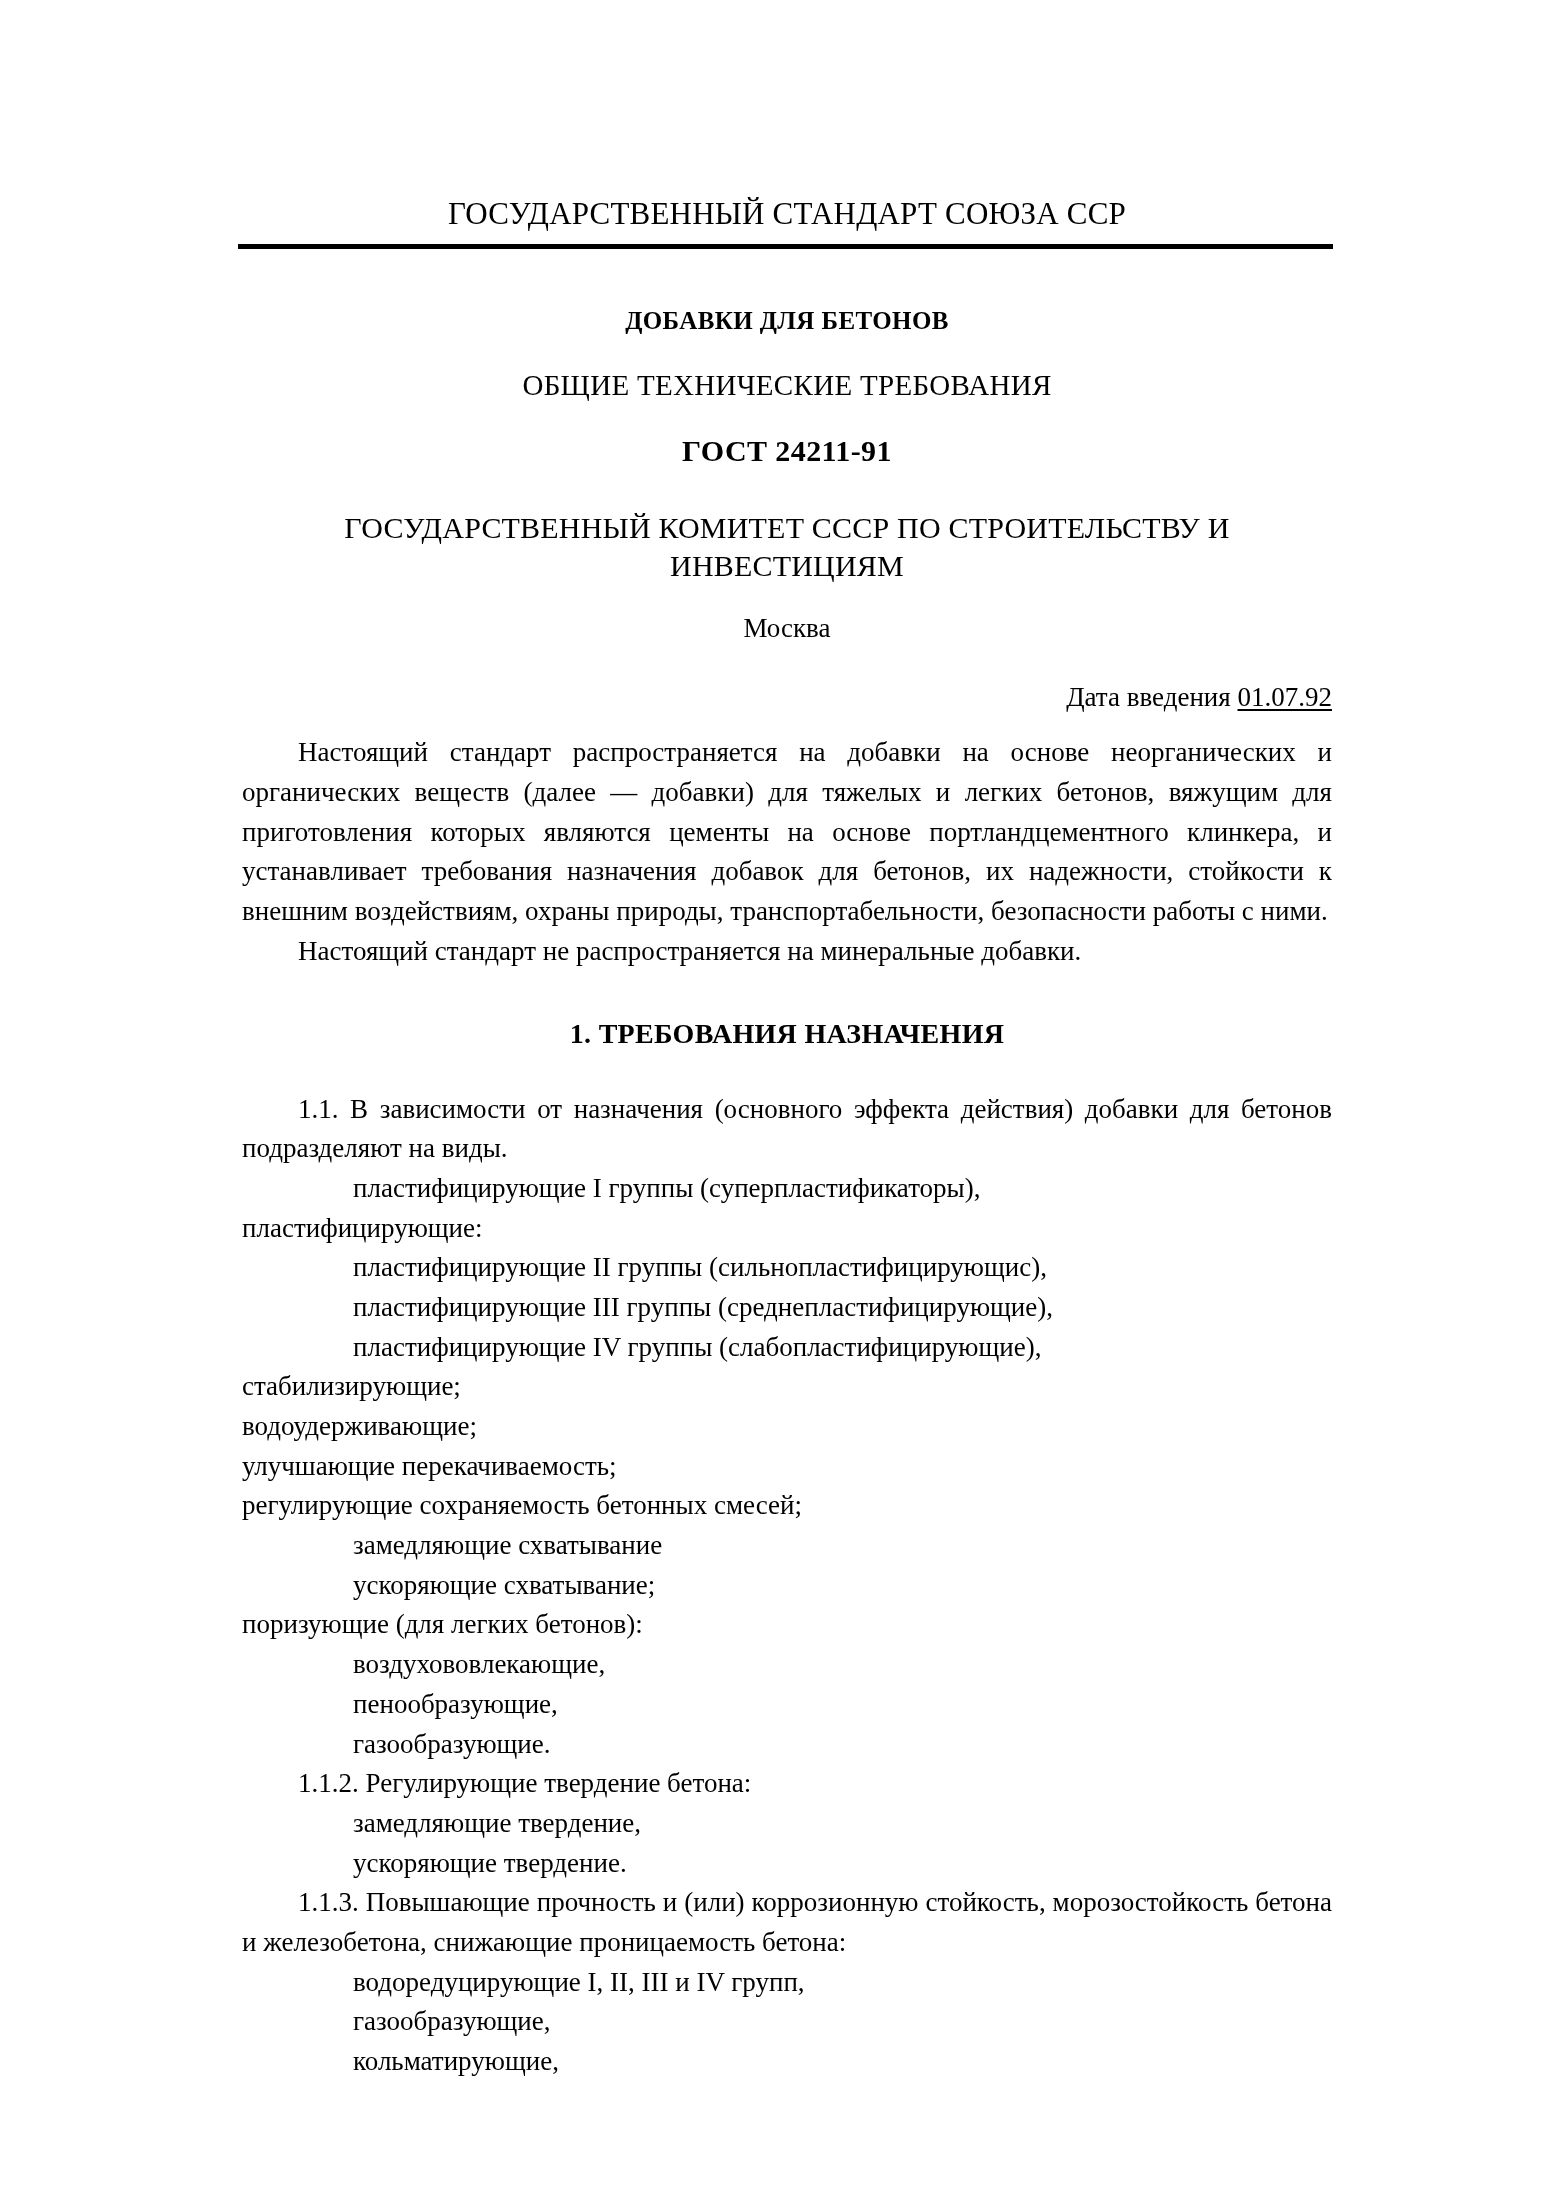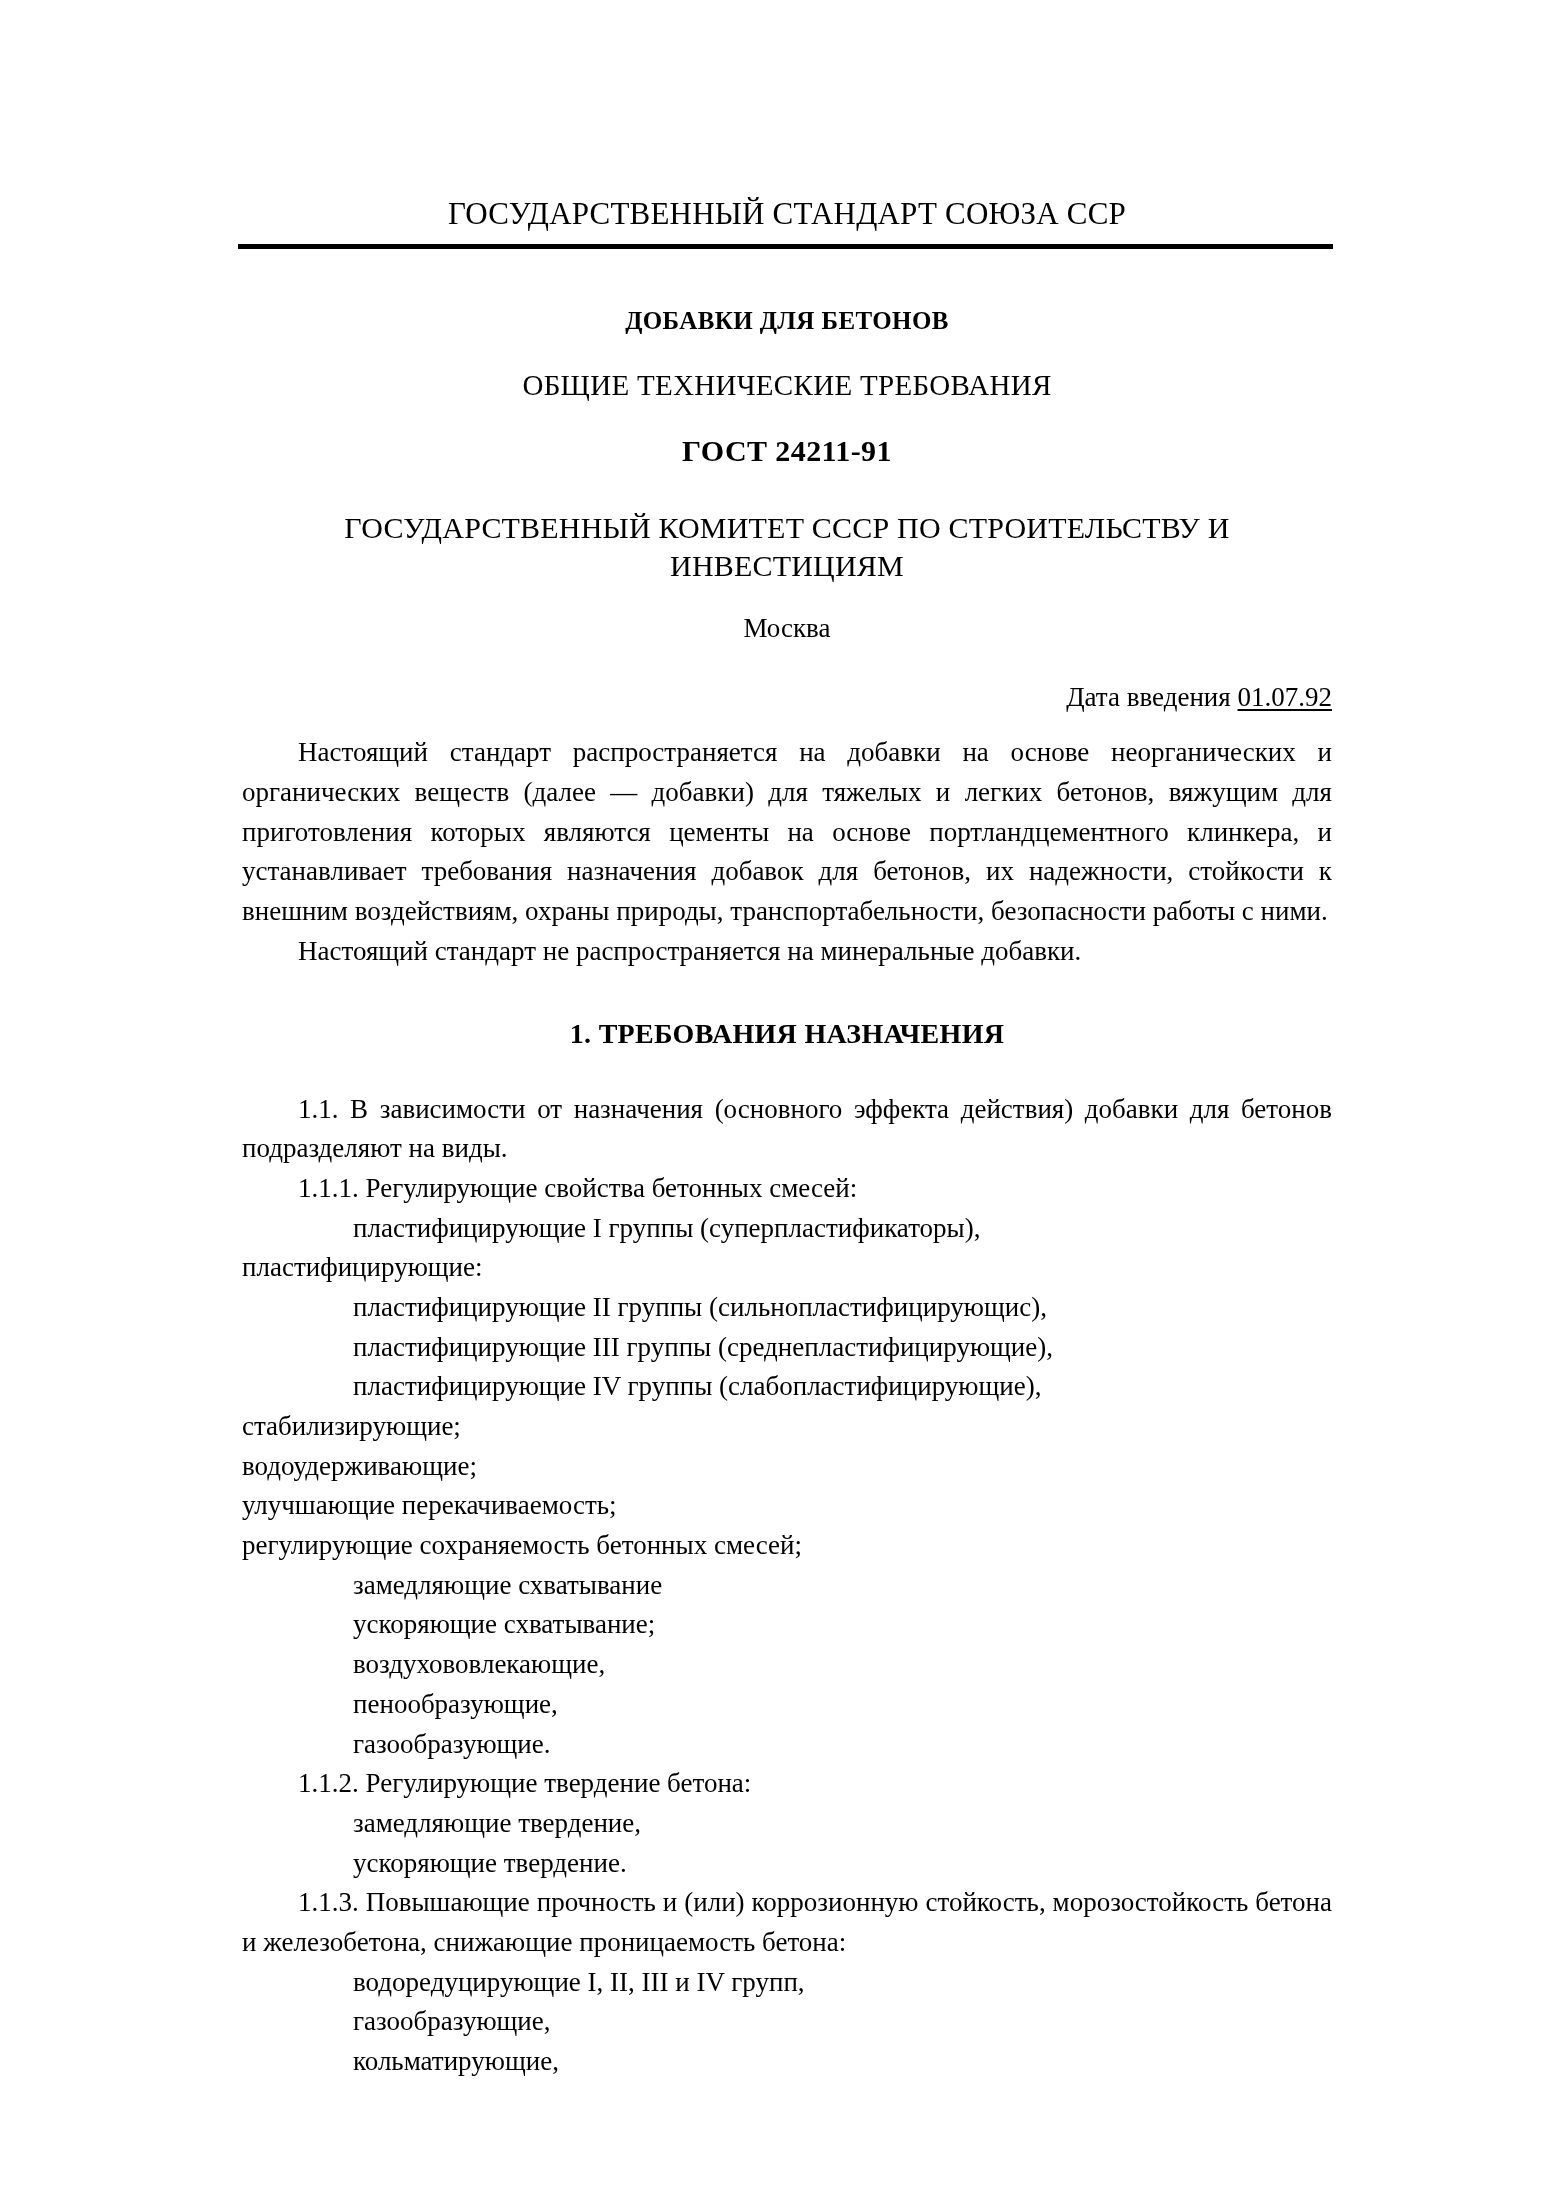--- a/index.html
+++ b/index.html
@@ -156,32 +156,32 @@
     </div>
 
     <p class="para indent first">Настоящий стандарт распространяется на добавки на основе неорганических и органических веществ (далее — добавки) для тяжелых и легких бетонов, вяжущим для приготовления которых являются цементы на основе портландцементного клинкера, и устанавливает требования назначения добавок для бетонов, их надежности, стойкости к внешним воздействиям, охраны природы, транспортабельности, безопасности работы с ними.</p>
     <p class="para indent">Настоящий стандарт не распространяется на минеральные добавки.</p>
 
     <div class="section-heading">1. ТРЕБОВАНИЯ НАЗНАЧЕНИЯ</div>
 
     <p class="para indent">1.1. В зависимости от назначения (основного эффекта действия) добавки для бетонов подразделяют на виды.</p>
 
     <div id="list-main">
-        <p class="line lvl-num">1.1.1. Регулирующие свойства бетонных смесей:</p>
         <p class="line lvl3">пластифицирующие I группы (суперпластификаторы),</p>
         <p class="line lvl0">пластифицирующие:</p>
         <p class="line lvl3">пластифицирующие II группы (сильнопластифицирующис),</p>
         <p class="line lvl3">пластифицирующие III группы (среднепластифицирующие),</p>
         <p class="line lvl3">пластифицирующие IV группы (слабопластифицирующие),</p>
         <p class="line lvl0">стабилизирующие;</p>
         <p class="line lvl0">водоудерживающие;</p>
         <p class="line lvl0">улучшающие перекачиваемость;</p>
         <p class="line lvl0">регулирующие сохраняемость бетонных смесей;</p>
         <p class="line lvl3">замедляющие схватывание</p>
         <p class="line lvl3">ускоряющие схватывание;</p>
+        <p class="line lvl0">поризующие (для легких бетонов):</p>
         <p class="line lvl3">воздухововлекающие,</p>
         <p class="line lvl3">пенообразующие,</p>
         <p class="line lvl3">газообразующие.</p>
         <p class="line lvl-num">1.1.2. Регулирующие твердение бетона:</p>
         <p class="line lvl3">замедляющие твердение,</p>
         <p class="line lvl3">ускоряющие твердение.</p>
       </div>
 
     <p class="para indent">1.1.3. Повышающие прочность и (или) коррозионную стойкость, морозостойкость бетона и железобетона, снижающие проницаемость бетона:</p>
 

